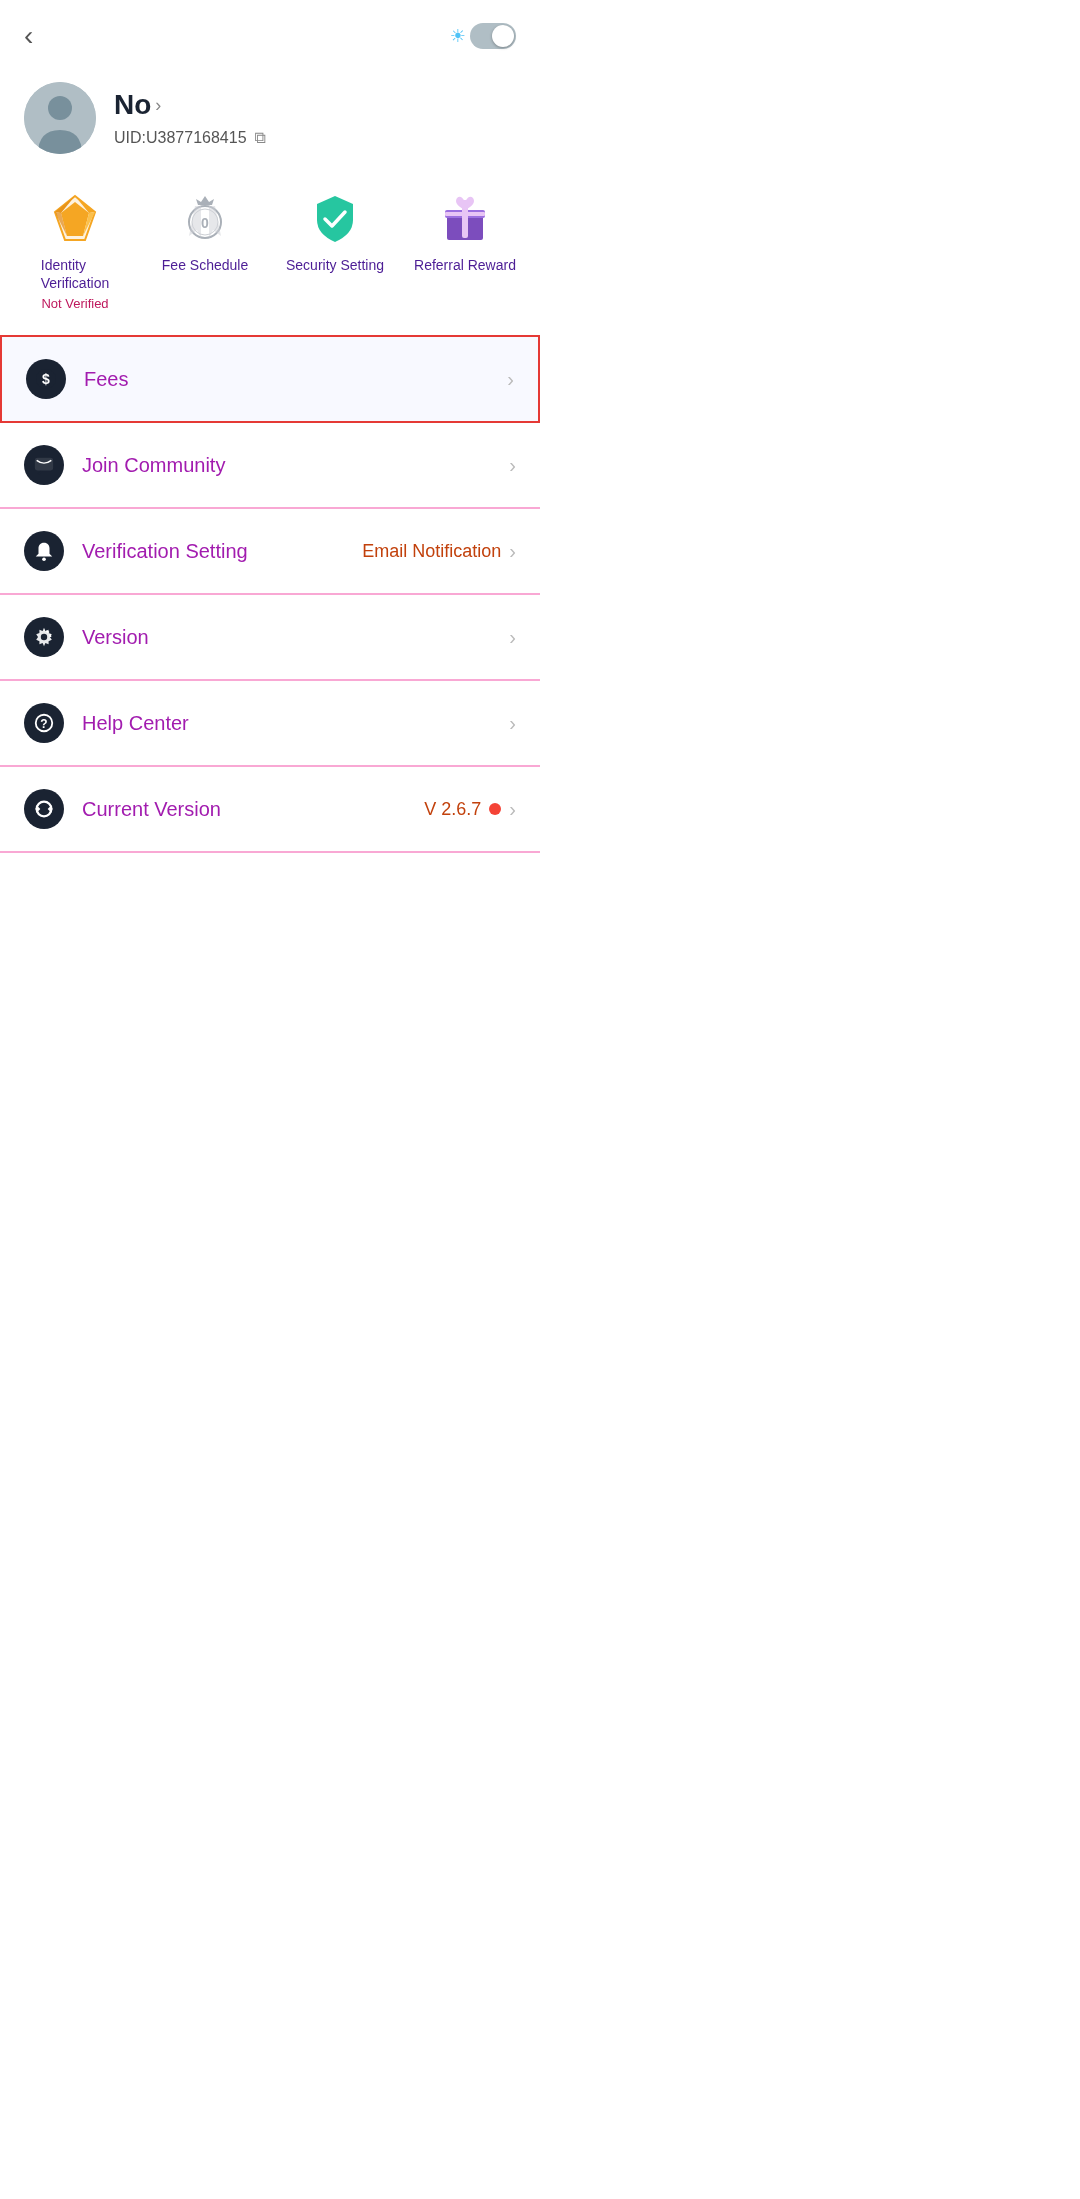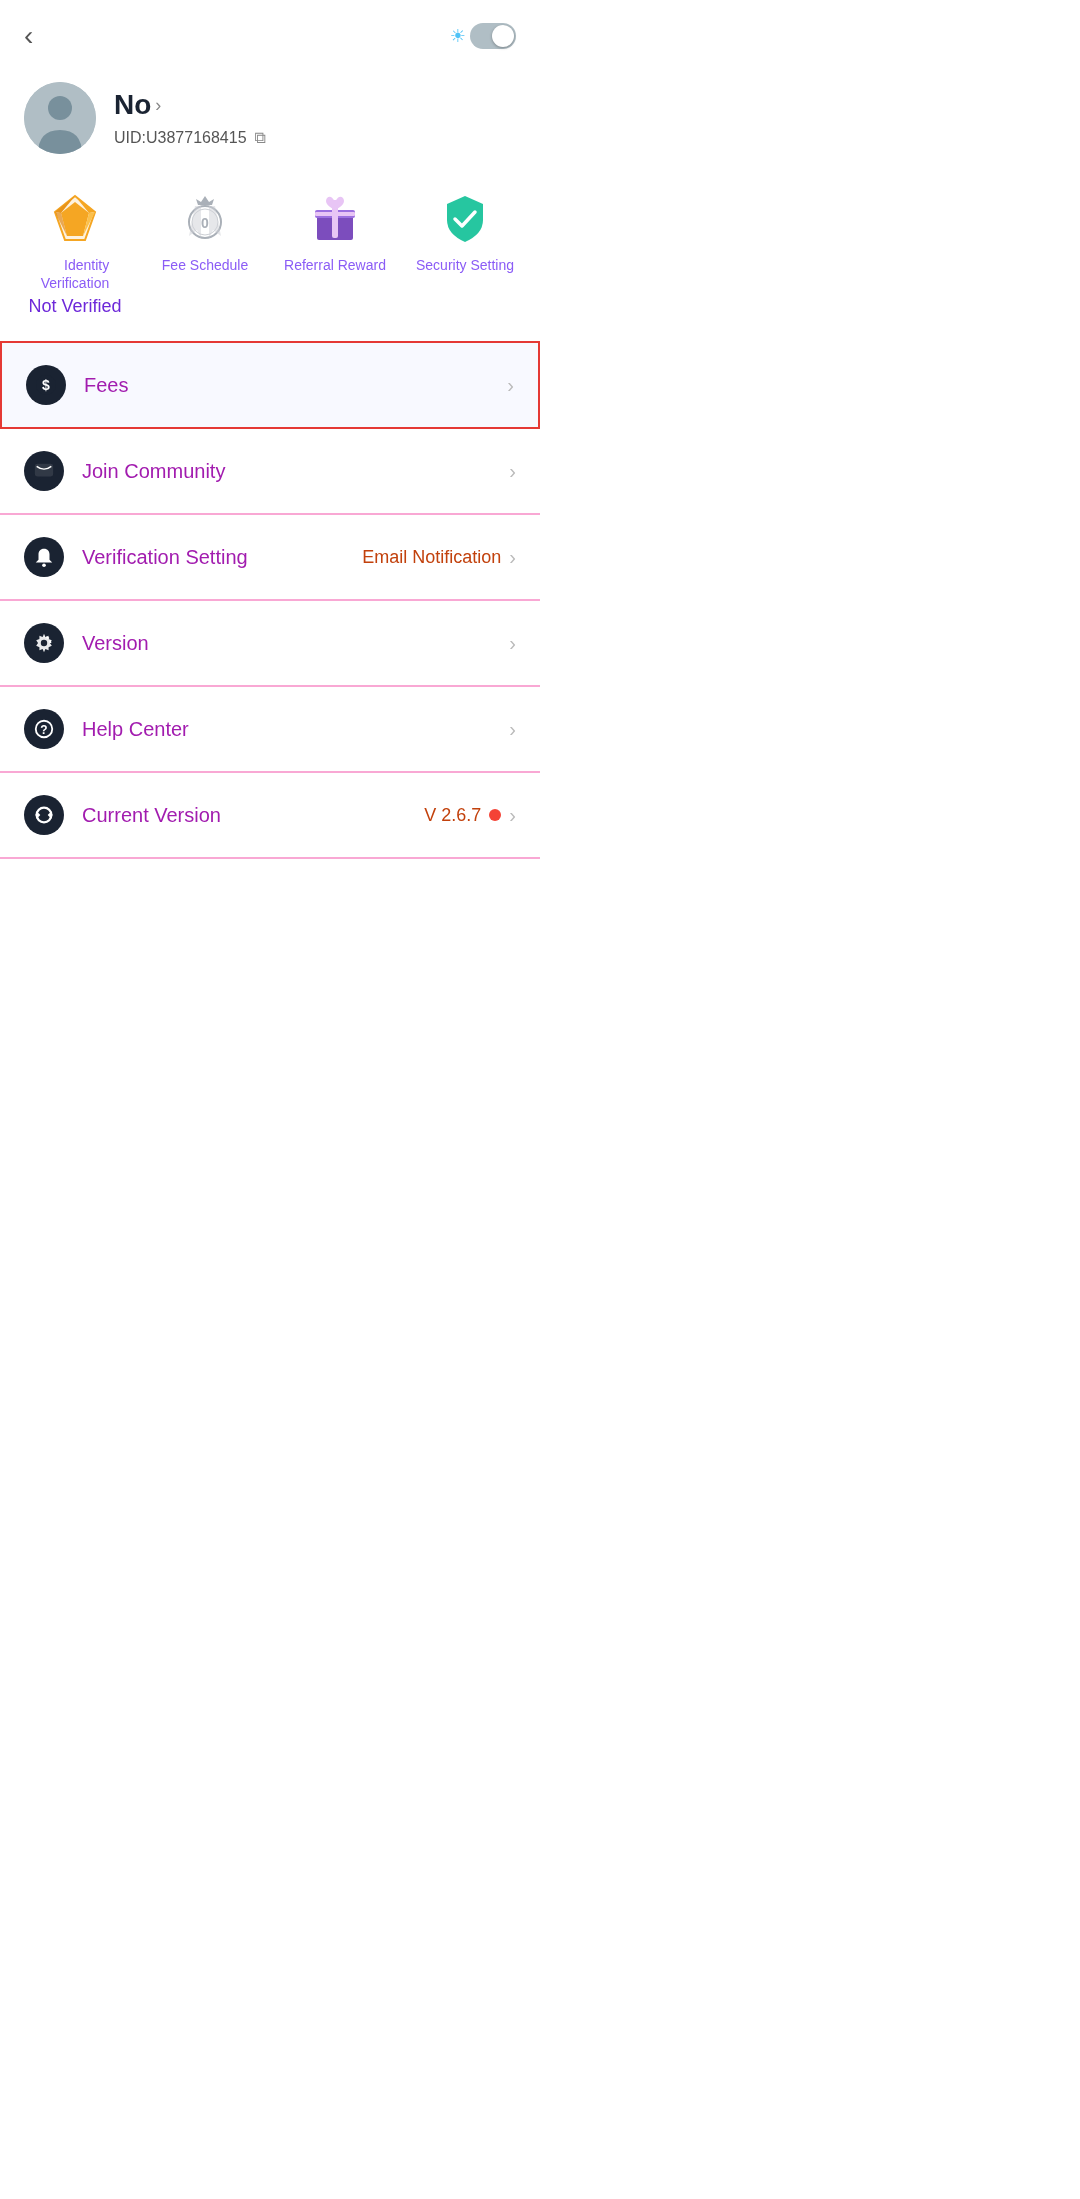--- a/index.html
+++ b/index.html
@@ -122,28 +122,28 @@
     }
     .action-icon-wrap {
       width: 60px;
       height: 60px;
       display: flex;
       align-items: center;
       justify-content: center;
     }
     .action-label {
       font-size: 14px;
-      color: #8b5cf6;
-      text-align: right;
+      color: #4c1d95;
+      text-align: left;
       font-weight: 500;
       line-height: 1.3;
     }
     .action-sublabel {
-      font-size: 18px;
-      color: #6d28d9;
+      font-size: 13px;
+      color: #be185d;
       font-weight: 500;
       margin-top: -4px;
     }
 
     
     .diamond-icon {
       width: 52px;
       height: 52px;
     }
 
@@ -297,48 +297,48 @@
         <path d="M16,14 L10,44 L18,38 L22,46 L22,14Z" fill="#cdd0d5" opacity="0.5"></path>
 
         <path d="M36,14 L42,44 L34,38 L30,46 L30,14Z" fill="#cdd0d5" opacity="0.5"></path>
       </svg>
     </div>
     <div class="action-label">Fee Schedule</div>
   </div>
 
   <div class="action-item">
     <div class="action-icon-wrap">
+      <svg class="shield-icon" viewBox="0 0 52 52">
+        <path d="M26,4 L44,12 L44,28 Q44,42 26,50 Q8,42 8,28 L8,12 Z" fill="#26c6a0"></path>
+
+        <polyline points="16,27 23,34 36,20" fill="none" stroke="white" stroke-width="3.5" stroke-linecap="round" stroke-linejoin="round"></polyline>
+      </svg>
+    </div>
+    <div class="action-label">Security Setting</div>
+  </div>
+
+  <div class="action-item">
+    <div class="action-icon-wrap">
       <svg class="gift-icon" viewBox="0 0 52 52">
 
         <rect x="8" y="24" width="36" height="24" rx="2" fill="#7c4dbd"></rect>
 
         <rect x="6" y="18" width="40" height="8" rx="2" fill="#9c6fe0"></rect>
 
         <rect x="23" y="8" width="6" height="38" rx="2" fill="#e8c5f5"></rect>
 
         <rect x="6" y="18" width="40" height="8" rx="1" fill="none"></rect>
         <rect x="6" y="20" width="40" height="4" rx="1" fill="#e8c5f5"></rect>
 
         <path d="M26,18 Q14,12 18,6 Q22,2 26,10" fill="#e8c5f5"></path>
 
         <path d="M26,18 Q38,12 34,6 Q30,2 26,10" fill="#e8c5f5"></path>
       </svg>
     </div>
     <div class="action-label">Referral Reward</div>
-  </div>
-
-  <div class="action-item">
-    <div class="action-icon-wrap">
-      <svg class="shield-icon" viewBox="0 0 52 52">
-        <path d="M26,4 L44,12 L44,28 Q44,42 26,50 Q8,42 8,28 L8,12 Z" fill="#26c6a0"></path>
-
-        <polyline points="16,27 23,34 36,20" fill="none" stroke="white" stroke-width="3.5" stroke-linecap="round" stroke-linejoin="round"></polyline>
-      </svg>
-    </div>
-    <div class="action-label">Security Setting</div>
   </div>
 
 </div>
 
 <div class="menu-list">
 
   <div class="menu-item highlighted">
     <div class="menu-item-left">
       <div class="menu-icon-circle">
         <svg width="24" height="24" viewBox="0 0 24 24">

